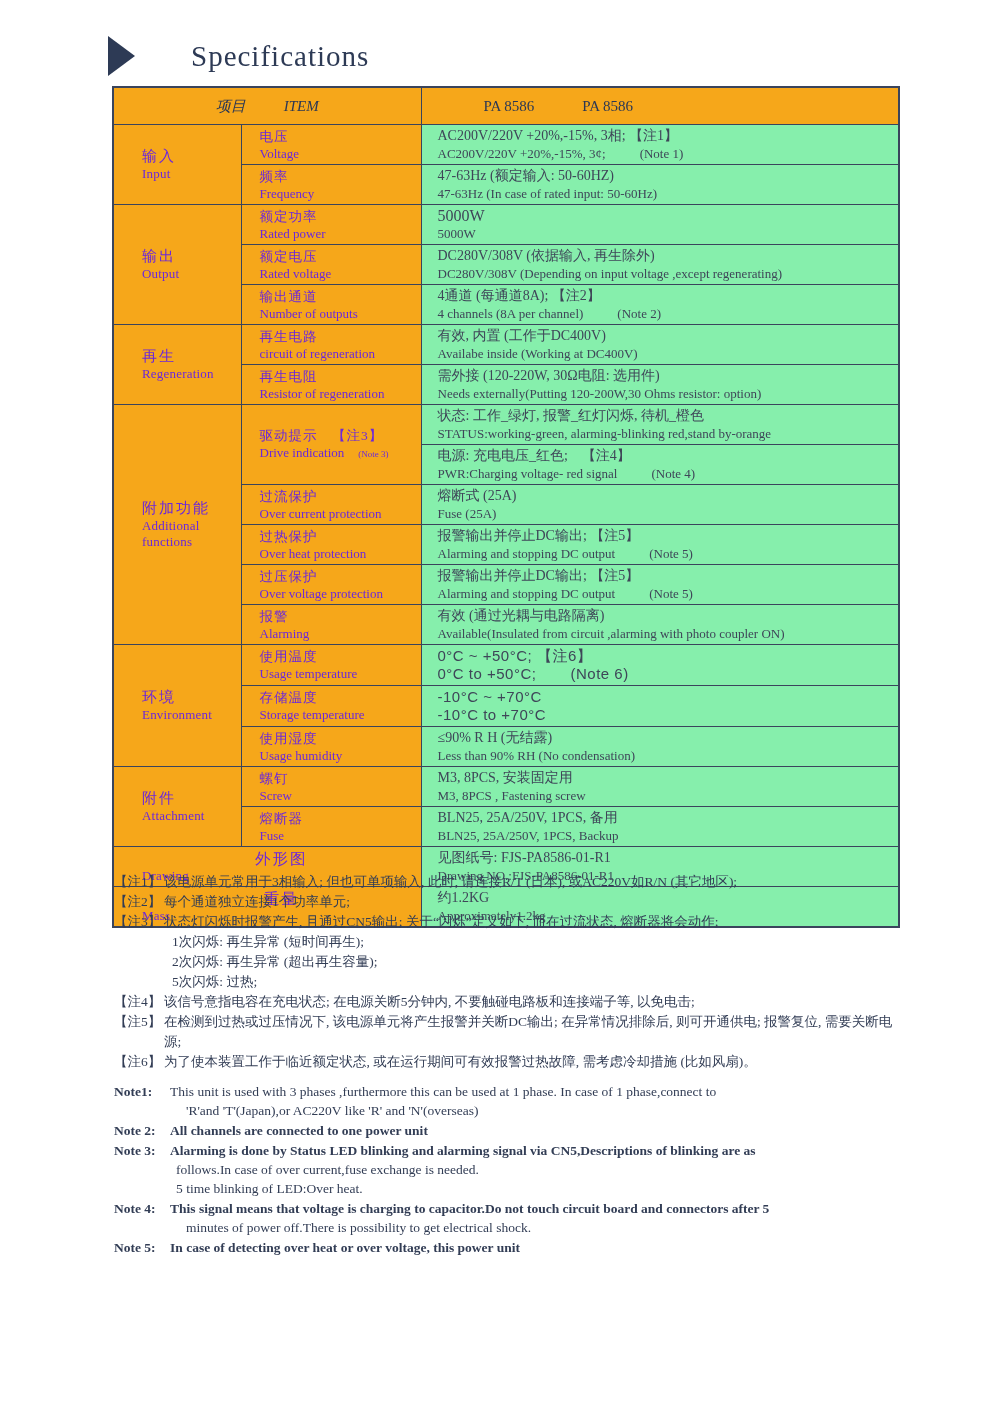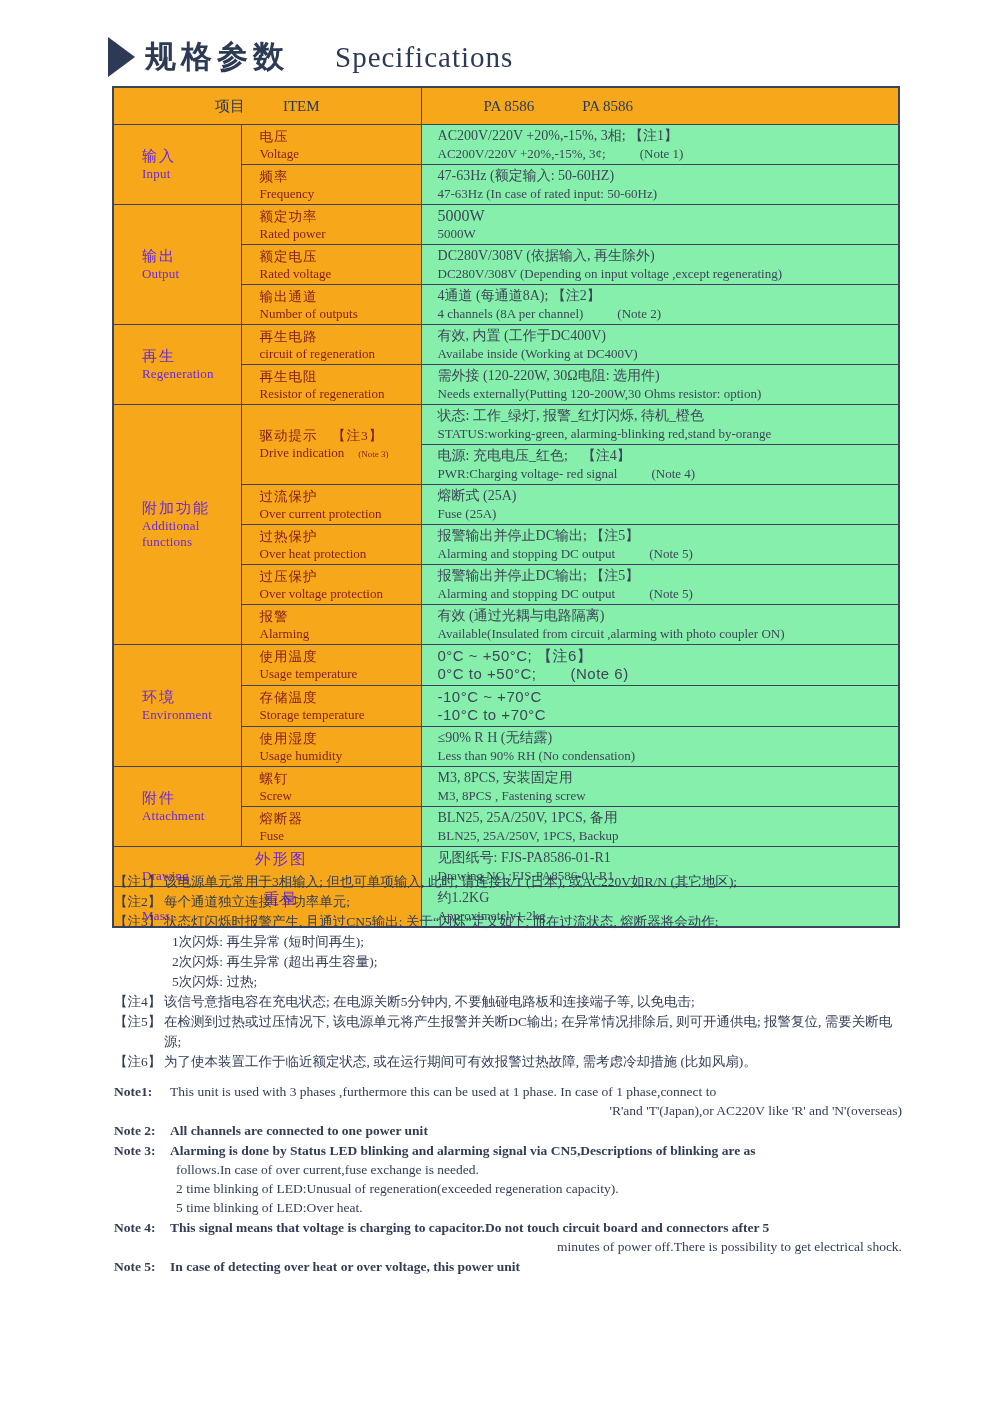--- a/index.html
+++ b/index.html
@@ -14,30 +14,30 @@
   .title-en{font-size:29px;color:#2d3a55;margin-left:46px;letter-spacing:1px;}
 
   
   table.spec{position:absolute;left:112px;top:86px;width:786px;
              border-collapse:collapse;table-layout:fixed;}
   table.spec{border:2px solid #3a445c;}
   table.spec td{border:1px solid #3a445c;vertical-align:middle;padding:2px 0;}
   col.c1{width:128px;} col.c2{width:180px;} col.c3{width:478px;}
 
   tr.head td{background:#f6a71a;height:32px;color:#2c3854;font-size:15px;}
-  .head-item{text-align:center;}
+  .head-item{text-align:center;font-style:italic;}
   .head-item .gap{margin-left:38px;}
   .head-models{padding-left:62px !important;}
   .head-models .gap2{margin-left:48px;}
 
   td.cat{background:#f6a71a;padding-left:28px !important;color:#6d28d9;}
   td.cat .zh{font-size:15px;line-height:19px;letter-spacing:2px;}
   td.cat .en{font-size:13px;line-height:16px;letter-spacing:.2px;}
 
-  td.sub{background:#f6a71a;padding-left:18px !important;color:#7f1d1d;margin-top:12px;}
+  td.sub{background:#f6a71a;padding-left:18px !important;color:#6d28d9;margin-top:12px;}
   td.sub .zh{font-size:13.5px;line-height:18px;letter-spacing:1px;}
   td.sub .en{font-size:13px;line-height:16px;}
   td.sub .note-sm{font-size:9px;margin-left:14px;}
 
   td.val{background:#86efac;padding-left:16px !important;color:#3e4658;}
   td.val .vzh{font-size:14px;line-height:18.5px;}
   td.val .ven{font-size:13px;line-height:16.5px;}
   td.val .vnote{margin-left:34px;}
   td.val.sans .vzh,td.val.sans .ven{font-family:"Liberation Sans","DejaVu Sans",sans-serif;
       font-size:15px;line-height:18px;letter-spacing:.5px;}
@@ -52,29 +52,28 @@
   .notes-en{top:1082px;}
   .note{display:flex;align-items:flex-start;}
   .notes-zh .note{font-size:13.5px;line-height:20px;}
   .notes-zh .tag{flex:0 0 50px;white-space:nowrap;}
   .notes-zh .body{flex:1;}
   .notes-zh .subline{margin-left:8px;}
   .notes-en .note{font-size:13.5px;line-height:19px;margin-bottom:1px;}
   .notes-en .tag{flex:0 0 56px;font-weight:bold;white-space:nowrap;}
   .notes-en .body{flex:1;}
   .notes-en .subline{margin-left:6px;}
-  .notes-en .cont{margin-left:16px;text-align:right;}
+  .notes-en .cont{margin-left:16px;}
   .n-bold{font-weight:bold;}
 </style>
 </head>
 <body>
 
 <div class="title-wrap">
   <div class="arrow"></div>
-  <span class="title-zh">规格参数</span>
   <span class="title-en">Specifications</span>
 </div>
 
 <table class="spec">
   <colgroup>
       <col class="c1">
       <col class="c2">
       <col class="c3">
     </colgroup>
 
@@ -359,21 +358,20 @@
   </div>
   <div class="note">
     <span class="tag">Note 2:</span>
     <div class="body n-bold">All channels are connected to one power unit</div>
   </div>
   <div class="note">
     <span class="tag">Note 3:</span>
     <div class="body">
       <div class="n-bold">Alarming is done by Status LED blinking and alarming signal via CN5,Descriptions of blinking are as</div>
       <div class="subline">follows.In case of over current,fuse exchange is needed.</div>
-      <div class="subline">2 time blinking of LED:Unusual of regeneration(exceeded regeneration capacity).</div>
       <div class="subline">5 time blinking of LED:Over heat.</div>
     </div>
   </div>
   <div class="note">
     <span class="tag">Note 4:</span>
     <div class="body">
       <div class="n-bold">This signal means that voltage is charging to capacitor.Do not touch circuit board and connectors after 5</div>
       <div class="cont">minutes of power off.There is possibility to get electrical shock.</div>
     </div>
   </div>

